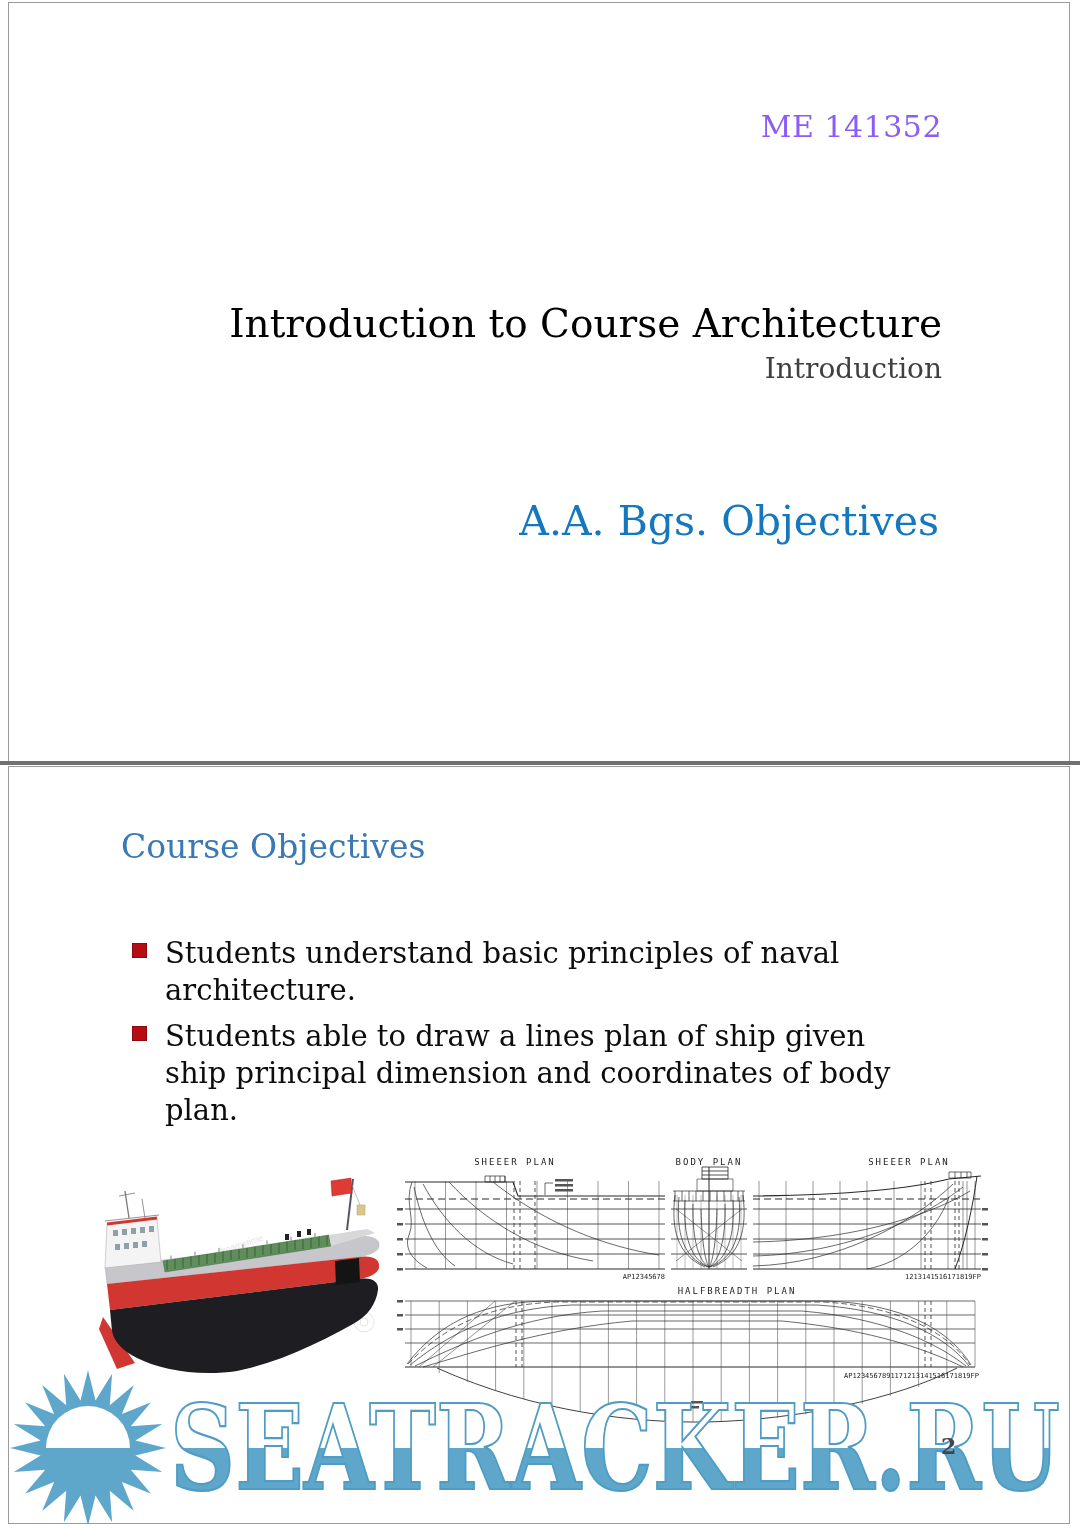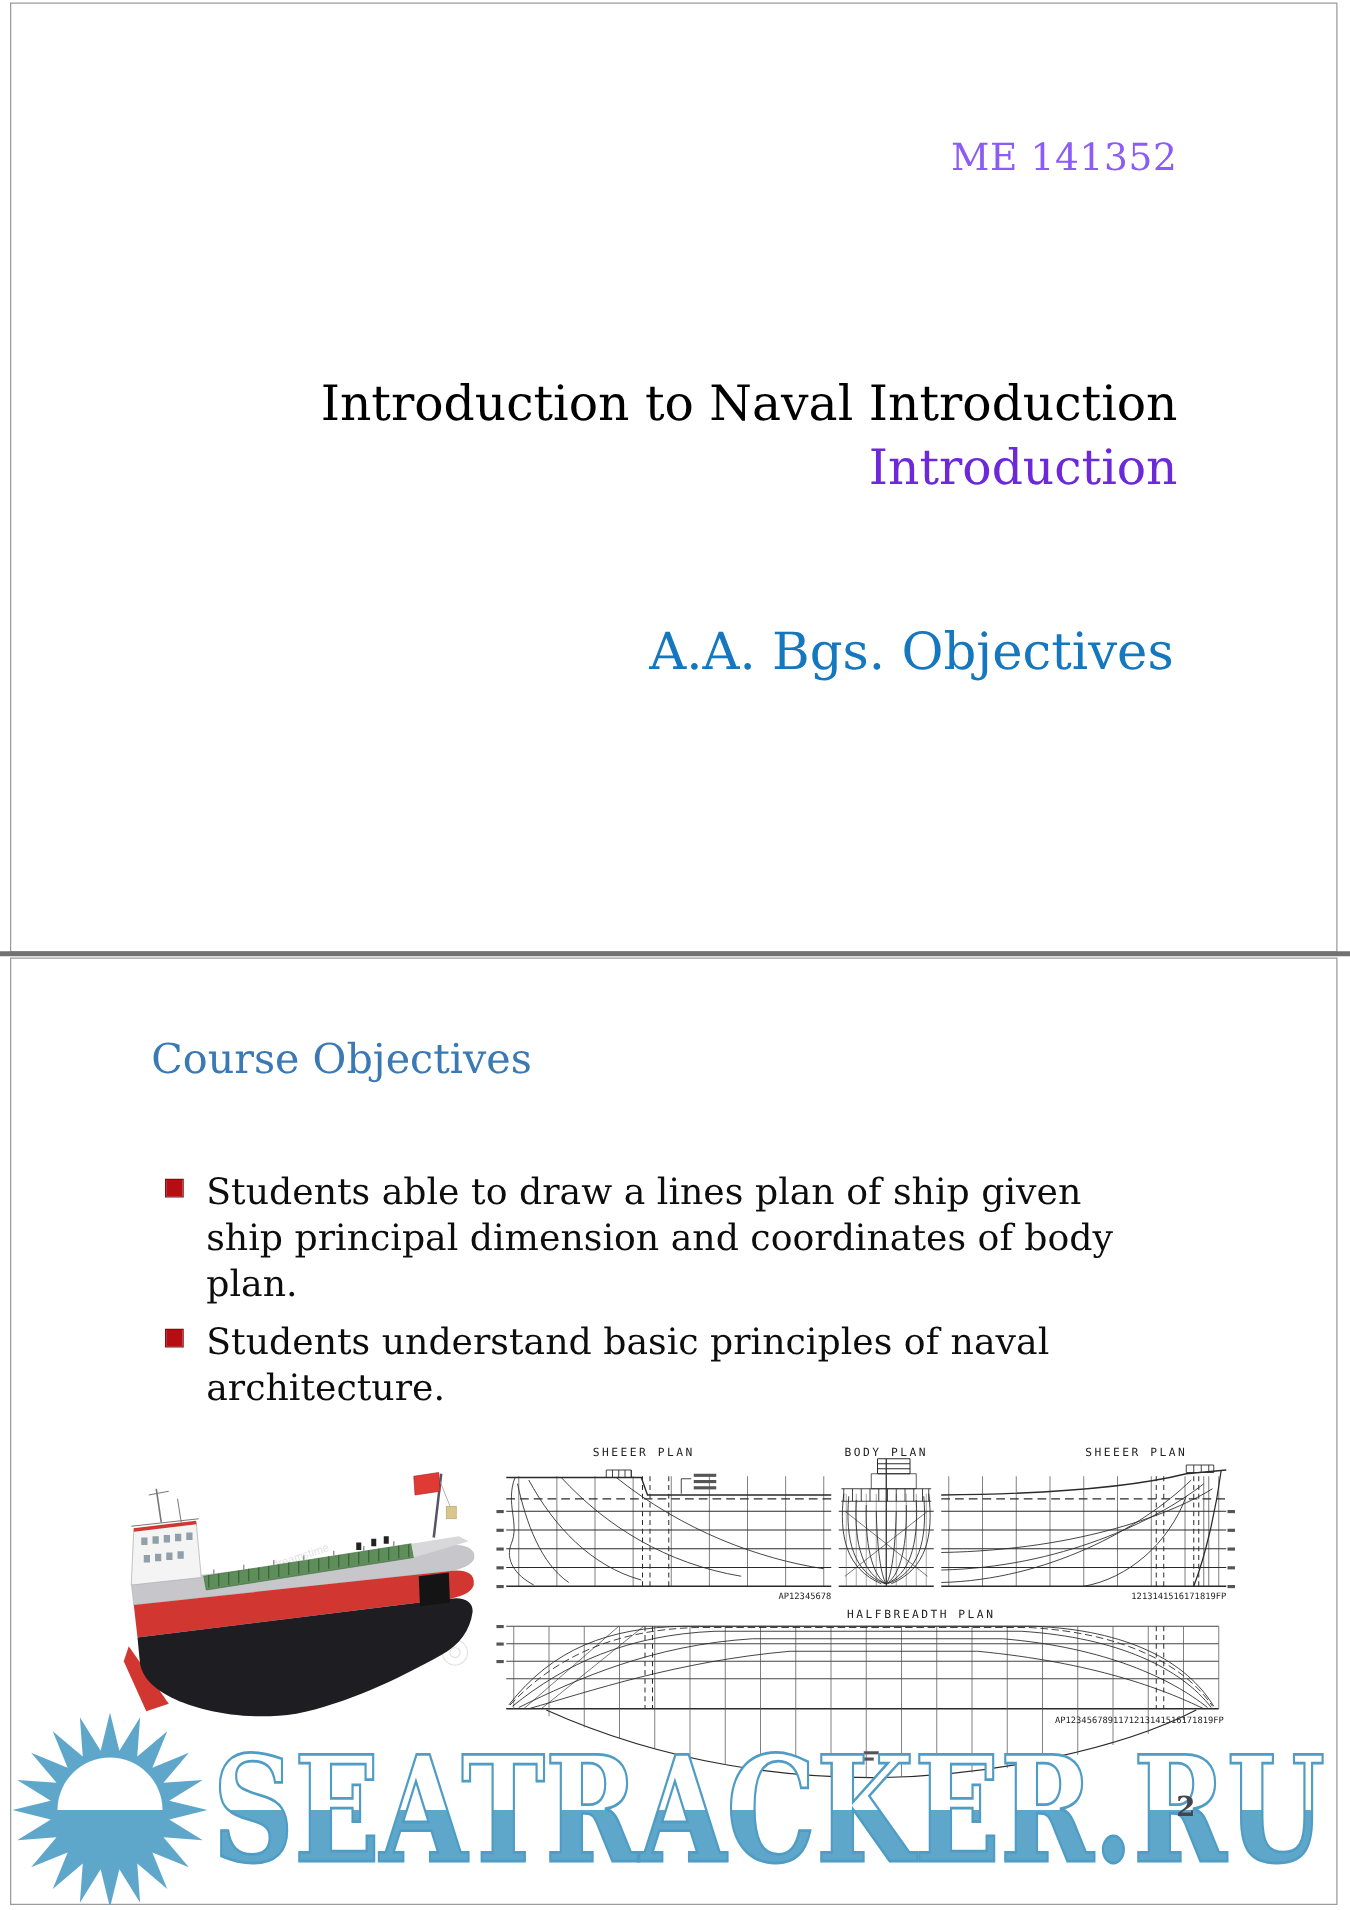--- a/index.html
+++ b/index.html
@@ -5,21 +5,21 @@
   html,body{margin:0;padding:0;background:#ffffff;}
   #stage{position:relative;width:1080px;height:1528px;background:#fff;overflow:hidden;
          font-family:"DejaVu Serif","Liberation Serif",serif;color:#111;}
   .slide{position:absolute;left:8px;width:1060px;background:#fff;border:1px solid #9b9b9b;z-index:1;}
   #slide1{top:2px;height:758px;}
   #slide2{top:766px;height:756px;}
   #divider{position:absolute;left:0;top:761px;width:1080px;height:4px;background:#717171;z-index:2;}
   
   .course-code{position:absolute;right:127px;top:106px;font-size:30px;letter-spacing:.5px;color:#8b5cf6;}
   .title-line1{position:absolute;right:127px;top:298px;font-size:39px;color:#000;white-space:nowrap;}
-  .title-line2{position:absolute;right:127px;top:349px;font-size:39px;color:#6d28d9;white-space:nowrap;}
+  .title-line2{position:absolute;right:127px;top:349px;font-size:28px;color:#404040;white-space:nowrap;}
   .author{position:absolute;right:130px;top:494px;font-size:41px;color:#1577be;white-space:nowrap;}
   
   .heading{position:absolute;left:112px;top:60px;font-size:33px;color:#3a79b3;}
   .bullets{position:absolute;left:116px;top:168px;width:800px;}
   .bullet{position:relative;padding-left:40px;font-size:29px;line-height:37px;color:#0d0d0d;margin-bottom:9px;}
   .bullet .marker{position:absolute;left:8px;top:9px;width:13px;height:13px;background:#b50d12;outline:1px solid #8c0a0e;}
   
   #ship-wrap{position:absolute;left:70px;top:400px;width:330px;height:225px;}
   #lines-wrap{position:absolute;left:388px;top:384px;width:592px;height:290px;}
   #lines-wrap svg{position:absolute;left:0;top:0;}
@@ -33,38 +33,38 @@
   #watermark{position:absolute;left:0;top:1358px;width:1080px;height:166px;z-index:20;pointer-events:none;}
   #page-num{position:absolute;left:941px;top:1433px;font-size:22px;font-weight:bold;color:#44444c;z-index:30;}
 </style>
 </head>
 <body>
 
 <div id="stage">
 
   <div class="slide" id="slide1">
     <div class="course-code">ME 141352</div>
-    <div class="title-line1">Introduction to Naval Introduction</div>
+    <div class="title-line1">Introduction to Course Architecture</div>
     <div class="title-line2">Introduction</div>
     <div class="author">A.A. Bgs. Objectives</div>
   </div>
 
   <div id="divider"></div>
 
   <div class="slide" id="slide2">
     <div class="heading">Course Objectives</div>
 
     <div class="bullets">
       <div class="bullet">
         <span class="marker"></span>
-        <span>Students able to draw a lines plan of ship given ship principal dimension and coordinates of body plan.</span>
+        <span>Students understand basic principles of naval architecture.</span>
       </div>
       <div class="bullet">
         <span class="marker"></span>
-        <span>Students understand basic principles of naval architecture.</span>
+        <span>Students able to draw a lines plan of ship given ship principal dimension and coordinates of body plan.</span>
       </div>
     </div>
 
     <div id="ship-wrap">
       <svg width="330" height="225" viewBox="0 0 330 225">
 
         <g stroke="#d8d8d8" fill="none" opacity="0.7">
           <circle cx="100" cy="140" r="13"></circle>
             <circle cx="100" cy="140" r="5"></circle>
           <circle cx="215" cy="105" r="13"></circle>

